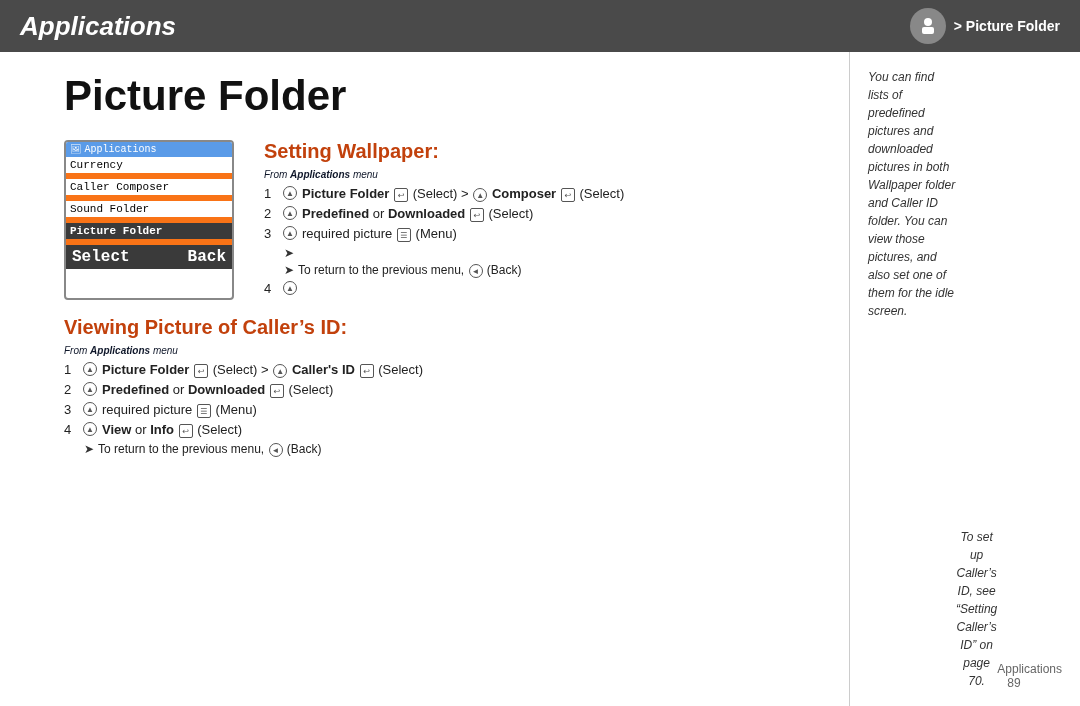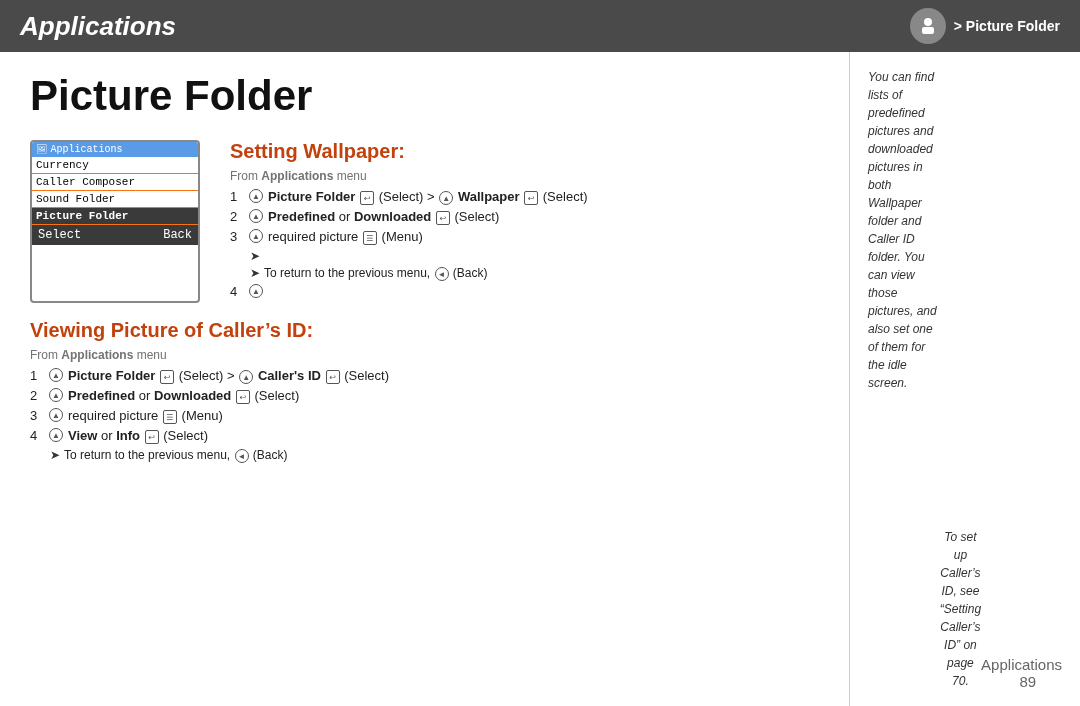--- a/index.html
+++ b/index.html
@@ -46,20 +46,21 @@
       border-radius: 50%;
       display: flex;
       align-items: center;
       justify-content: center;
     }
 
     
     .main-content {
       display: flex;
       height: calc(100% - 52px);
+      margin-left: 34px;
     }
 
     
     .left-panel {
       flex: 1;
       padding: 20px 30px;
       border-right: 1px solid #ccc;
     }
 
     
@@ -99,56 +100,57 @@
     }
 
     .phone-mock-header-icon {
       font-size: 9px;
     }
 
     .phone-menu-item {
       padding: 2px 4px;
       color: #000;
       font-size: 11px;
-      border-bottom: 1px solid #f97316;
+      border-bottom: 6px solid #f97316;
     }
 
     .phone-menu-item.selected {
       background: #3a3a3a;
       color: #fff;
       font-weight: bold;
     }
 
     .phone-buttons {
       display: flex;
       justify-content: space-between;
       padding: 3px 6px;
       background: #3a3a3a;
     }
 
     .phone-btn {
       color: #fff;
-      font-size: 12px;
-      font-weight: normal;
+      font-size: 16px;
+      font-weight: bold;
       text-align: center;
     }
 
     
     .section-heading {
       font-size: 20px;
       font-weight: bold;
       margin-bottom: 6px;
       color: #c2410c;
     }
 
     
     .from-line {
-      font-size: 12px;
+      font-size: 10px;
       margin-bottom: 6px;
-      color: #737373;
+      color: #0f172a;
+      font-style: italic;
     }
 
     .from-line strong {
       font-weight: bold;
     }
 
     .step-item {
       font-size: 13px;
       color: #222;
       margin-bottom: 4px;
@@ -245,22 +247,22 @@
     }
 
     .right-note2 {
       font-style: italic;
       font-size: 12px;
       color: #333;
       line-height: 1.5;
     }
 
     .right-bottom {
-      text-align: center;
-      font-size: 15px;
+      text-align: left;
+      font-size: 12px;
       color: #666;
       margin-top: auto;
       padding-top: 10px;
     }
 
     .right-panel-inner {
       display: flex;
       height: 100%;
     }
 
@@ -309,21 +311,21 @@
       <div>
         <div class="section-heading">Setting Wallpaper:</div>
         <div class="from-line">
           <span>From </span><strong>Applications</strong><span> menu</span>
         </div>
 
         <div class="step-item">
           <span class="step-num">1</span>
           <span class="nav-icon">▲</span>
           <span class="step-text">
-            <strong>Picture Folder</strong> <span class="menu-icon">↩</span> (Select) &gt; <span class="nav-icon">▲</span> <strong>Wallpaper</strong> <span class="menu-icon">↩</span> (Select)
+            <strong>Picture Folder</strong> <span class="menu-icon">↩</span> (Select) &gt; <span class="nav-icon">▲</span> <strong>Composer</strong> <span class="menu-icon">↩</span> (Select)
           </span>
         </div>
 
         <div class="step-item">
           <span class="step-num">2</span>
           <span class="nav-icon">▲</span>
           <span class="step-text">
             <strong>Predefined</strong> or <strong>Downloaded</strong> <span class="menu-icon">↩</span> (Select)
           </span>
         </div>

